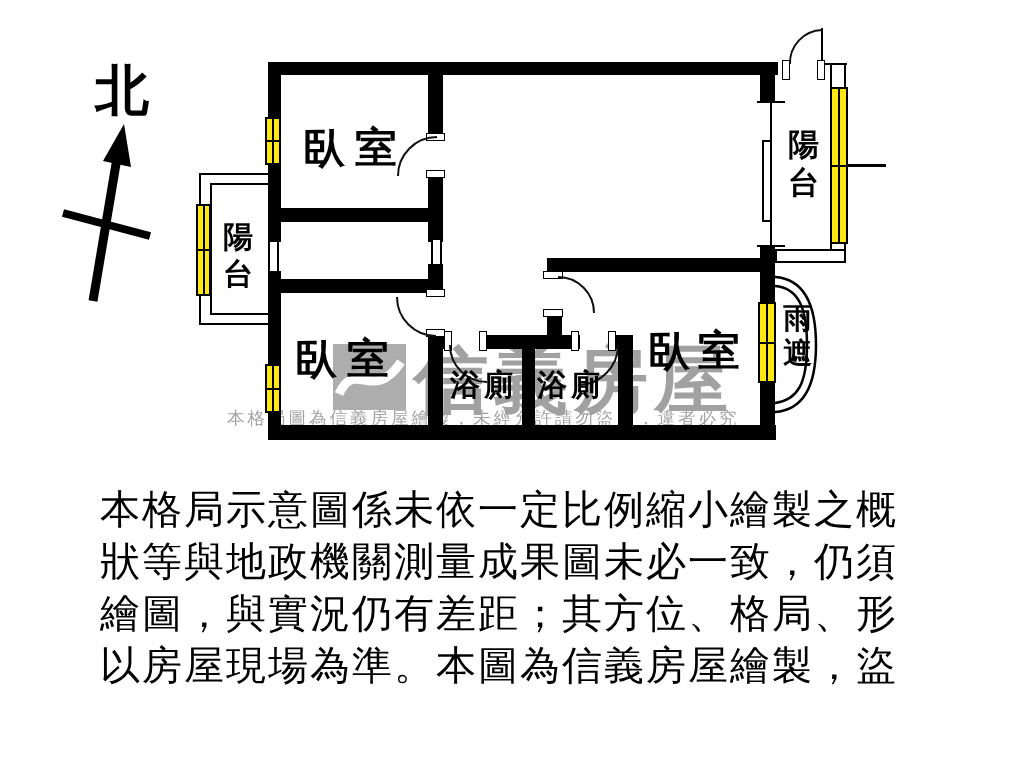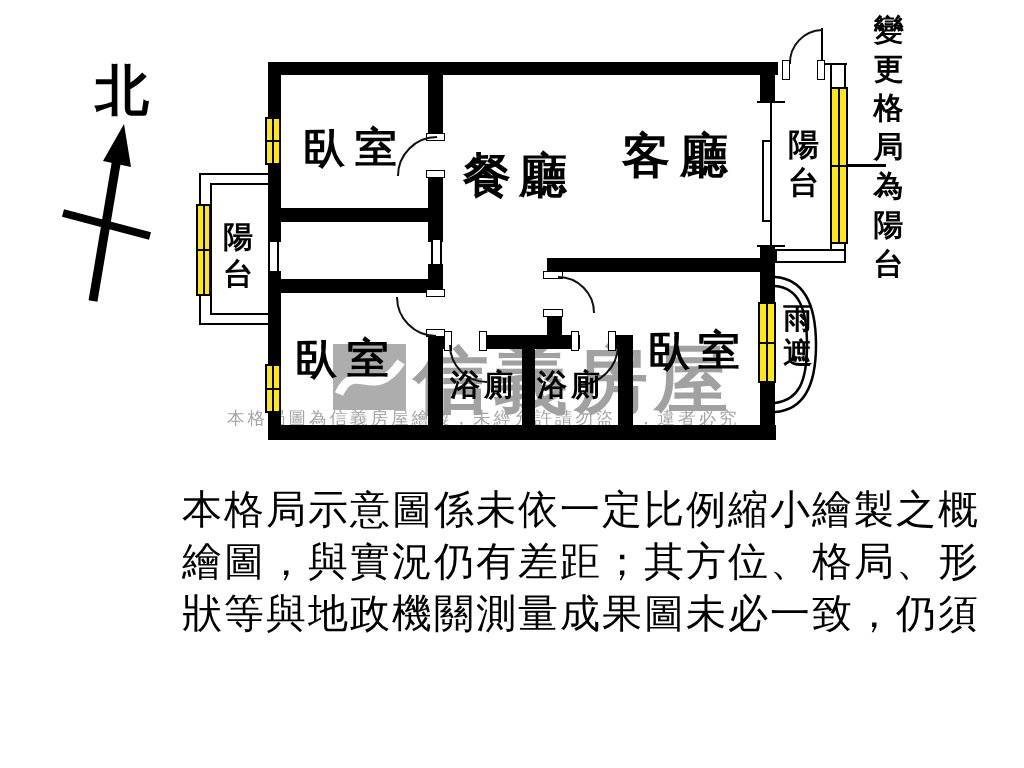--- a/index.html
+++ b/index.html
@@ -25,21 +25,21 @@
   #wm-brand{position:absolute;left:414px;top:331px;font-size:74px;font-weight:700;
             color:rgba(145,145,145,.85);letter-spacing:6px;z-index:2;white-space:nowrap;}
   #wm-logo{position:absolute;left:333px;top:344px;width:73px;height:66px;background:#adadad;z-index:2;}
   #wm-notice{position:absolute;left:227px;top:406px;font-size:17.5px;letter-spacing:3px;
              color:#a3a3a3;z-index:2;white-space:nowrap;}
   
   #annotation{position:absolute;left:869px;top:10px;font-size:30px;color:#000;z-index:5;
               width:1.3em;line-height:1.3;word-break:break-all;text-align:center;font-weight:600;}
   
   #disclaimer{position:absolute;left:100px;top:484px;width:880px;font-size:40px;line-height:52px;
-              letter-spacing:2px;color:#000;z-index:5;text-align:right;}
+              letter-spacing:2px;color:#000;z-index:5;}
   svg.overlay{position:absolute;left:0;top:0;z-index:4;pointer-events:none;}
 </style>
 </head>
 <body>
 
 <div id="stage">
 
   <div class="rail" style="left:199px;top:173px;width:70px;height:152px;"></div>
   <div class="rail" style="left:210px;top:183px;width:59px;height:132px;"></div>
   <div class="railbox" style="left:775px;top:249px;width:71px;height:14px;"></div>
@@ -120,31 +120,29 @@
     <path d="M790,64 A33,33 0 0 1 822,30" stroke="#111" stroke-width="2" fill="none"></path>
     <path d="M775,277 C803,279 816,303 816,345 C816,387 803,410 775,412" stroke="#000" stroke-width="2.5" fill="none"></path>
     <path d="M775,286 C798,288 807,307 807,345 C807,383 798,400 775,403" stroke="#000" stroke-width="2.5" fill="none"></path>
     <line x1="93" y1="301" x2="117" y2="158" stroke="#000" stroke-width="9"></line>
     <polygon points="124,124 131,167 103,161" fill="#000"></polygon>
     <line x1="63" y1="213" x2="150" y2="236" stroke="#000" stroke-width="8"></line>
   </svg>
 
   <div class="lab" style="left:95px;top:62px;font-size:54px;">北</div>
   <div class="lab" style="left:303px;top:125px;font-size:42px;letter-spacing:10px;">臥室</div>
-  <div class="lab big" style="left:463px;top:150px;font-size:48px;letter-spacing:8px;">餐廳</div>
-  <div class="lab big" style="left:622px;top:130px;font-size:48px;letter-spacing:10px;">客廳</div>
   <div class="vlab" style="left:221px;top:219px;font-size:30px;">陽台</div>
   <div class="vlab" style="left:786px;top:126px;font-size:31px;">陽台</div>
   <div class="lab" style="left:295px;top:336px;font-size:42px;letter-spacing:10px;">臥室</div>
   <div class="lab" style="left:450px;top:368px;font-size:30px;letter-spacing:4px;">浴廁</div>
   <div class="lab" style="left:537px;top:368px;font-size:30px;letter-spacing:4px;">浴廁</div>
   <div class="lab" style="left:648px;top:328px;font-size:42px;letter-spacing:8px;">臥室</div>
   <div class="vlab" style="left:781px;top:301px;font-size:29px;">雨遮</div>
 
-  <div id="annotation">變更格局為陽台</div>
 
   <div id="disclaimer">
       <div>本格局示意圖係未依一定比例縮小繪製之概</div>
+      <div>狀等與地政機關測量成果圖未必一致，仍須</div>
       <div>繪圖，與實況仍有差距；其方位、格局、形</div>
-      <div>狀等與地政機關測量成果圖未必一致，仍須</div>
+      <div>以房屋現場為準。本圖為信義房屋繪製，盜</div>
     </div>
 
 </div>
 
 </body></html>

